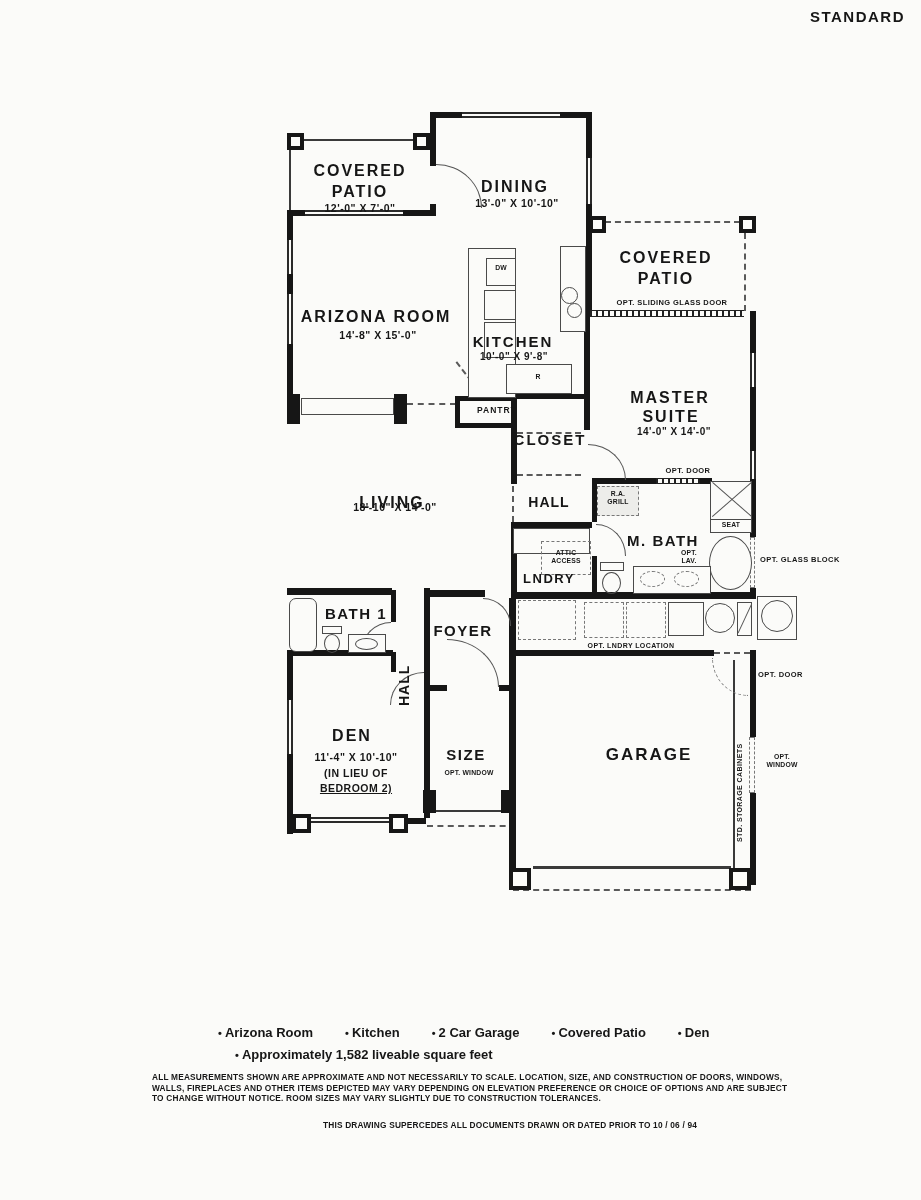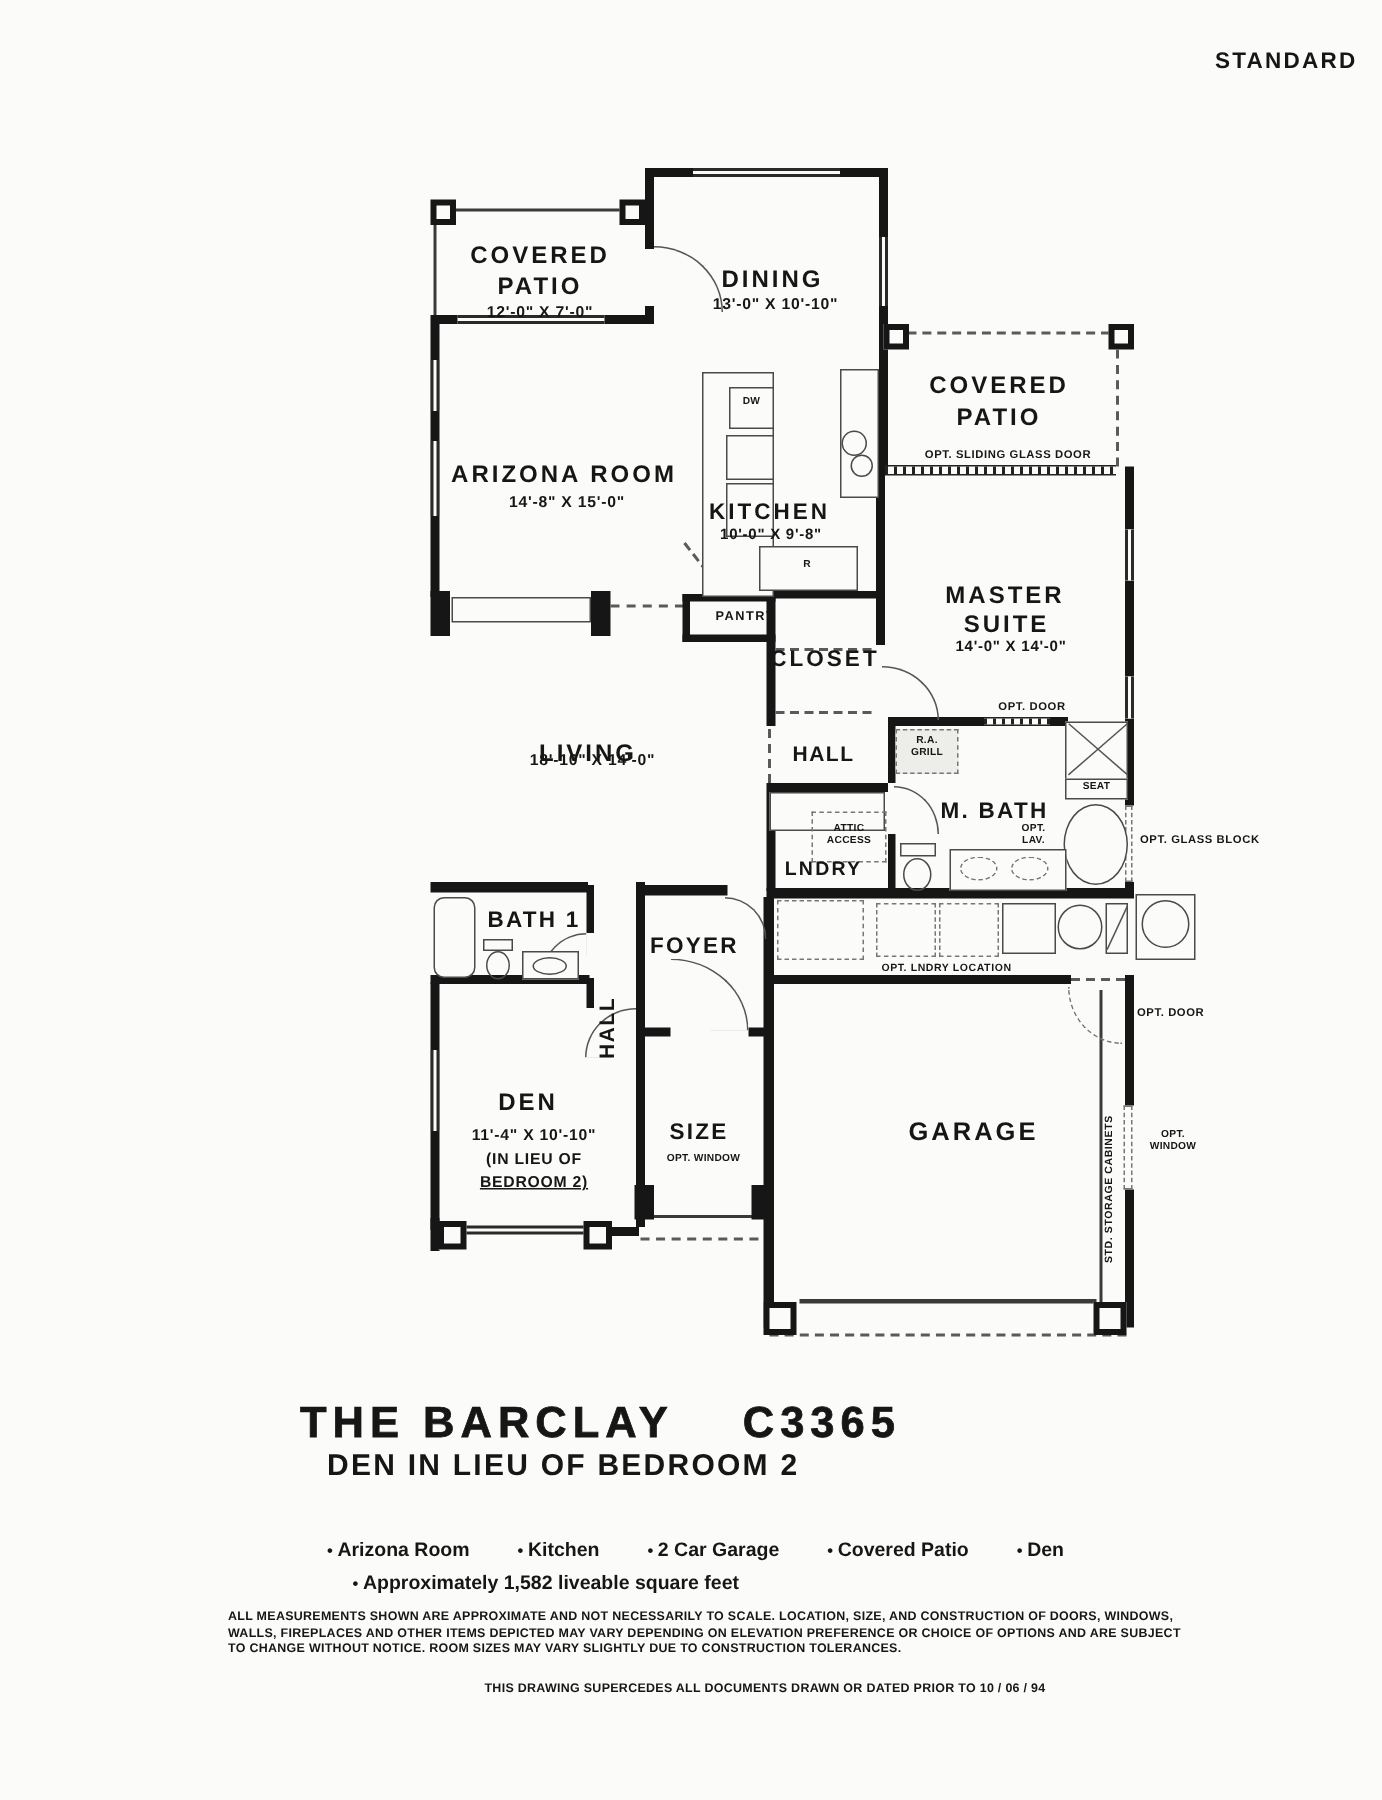--- a/index.html
+++ b/index.html
@@ -40,21 +40,21 @@
   .subtitle{position:absolute;font-weight:bold;font-size:20px;letter-spacing:1.5px;z-index:6;}
   .featline{position:absolute;display:flex;gap:32px;font-weight:bold;font-size:13px;z-index:6;}
   .feat::before{content:"\2022  ";font-size:11px;}
   .fine{position:absolute;font-weight:bold;font-size:8.3px;line-height:10.5px;letter-spacing:0.2px;z-index:6;}
 </style>
 </head>
 <body>
 
 <div class="page">
 
-  <div class="lbl" style="right:16px;top:8px;font-size:15px;letter-spacing:1.5px;margin-top:24px;">STANDARD</div>
+  <div class="lbl" style="right:16px;top:8px;font-size:15px;letter-spacing:1.5px;">STANDARD</div>
 
   <div class="w" style="left:430px;top:112px;width:34px;height:6px;"></div>
   <div class="w" style="left:558px;top:112px;width:34px;height:6px;"></div>
   <div class="winh" style="left:462px;top:112px;width:98px;height:6px;"></div>
   <div class="w" style="left:430px;top:112px;width:6px;height:54px;"></div>
   <div class="w" style="left:430px;top:204px;width:6px;height:10px;"></div>
 
   <div class="post" style="left:287px;top:133px;width:9px;height:9px;"></div>
   <div class="post" style="left:413px;top:133px;width:9px;height:9px;"></div>
   <div class="tl" style="left:295px;top:139px;width:127px;height:2px;"></div>
@@ -260,25 +260,20 @@
   <div class="lbl ann" style="left:758px;top:671px;">OPT. DOOR</div>
   <div class="lbl vert" style="left:736px;top:712px;height:130px;font-size:7px;letter-spacing:0.4px;">STD. STORAGE CABINETS</div>
   <div class="lbl c tiny" style="left:782px;top:753px;">
     <span>OPT.</span><br>
     <span>WINDOW</span>
   </div>
 
   <div class="lbl c tiny" style="left:501px;top:264px;">DW</div>
   <div class="lbl c tiny" style="left:538px;top:373px;">R</div>
 
-  <div class="bigtitle" style="left:200px;top:933px;display:flex;gap:46px;">
-    <span>THE BARCLAY</span>
-    <span>C3365</span>
-  </div>
-  <div class="subtitle" style="left:218px;top:966px;">DEN IN LIEU OF BEDROOM 2</div>
 
   <div class="featline" style="left:218px;top:1025px;">
     <span class="feat">Arizona Room</span>
     <span class="feat">Kitchen</span>
     <span class="feat">2 Car Garage</span>
     <span class="feat">Covered Patio</span>
     <span class="feat">Den</span>
   </div>
   <div class="featline" style="left:206px;top:1047px;margin-left:29px;">
     <span class="feat">Approximately 1,582 liveable square feet</span>

